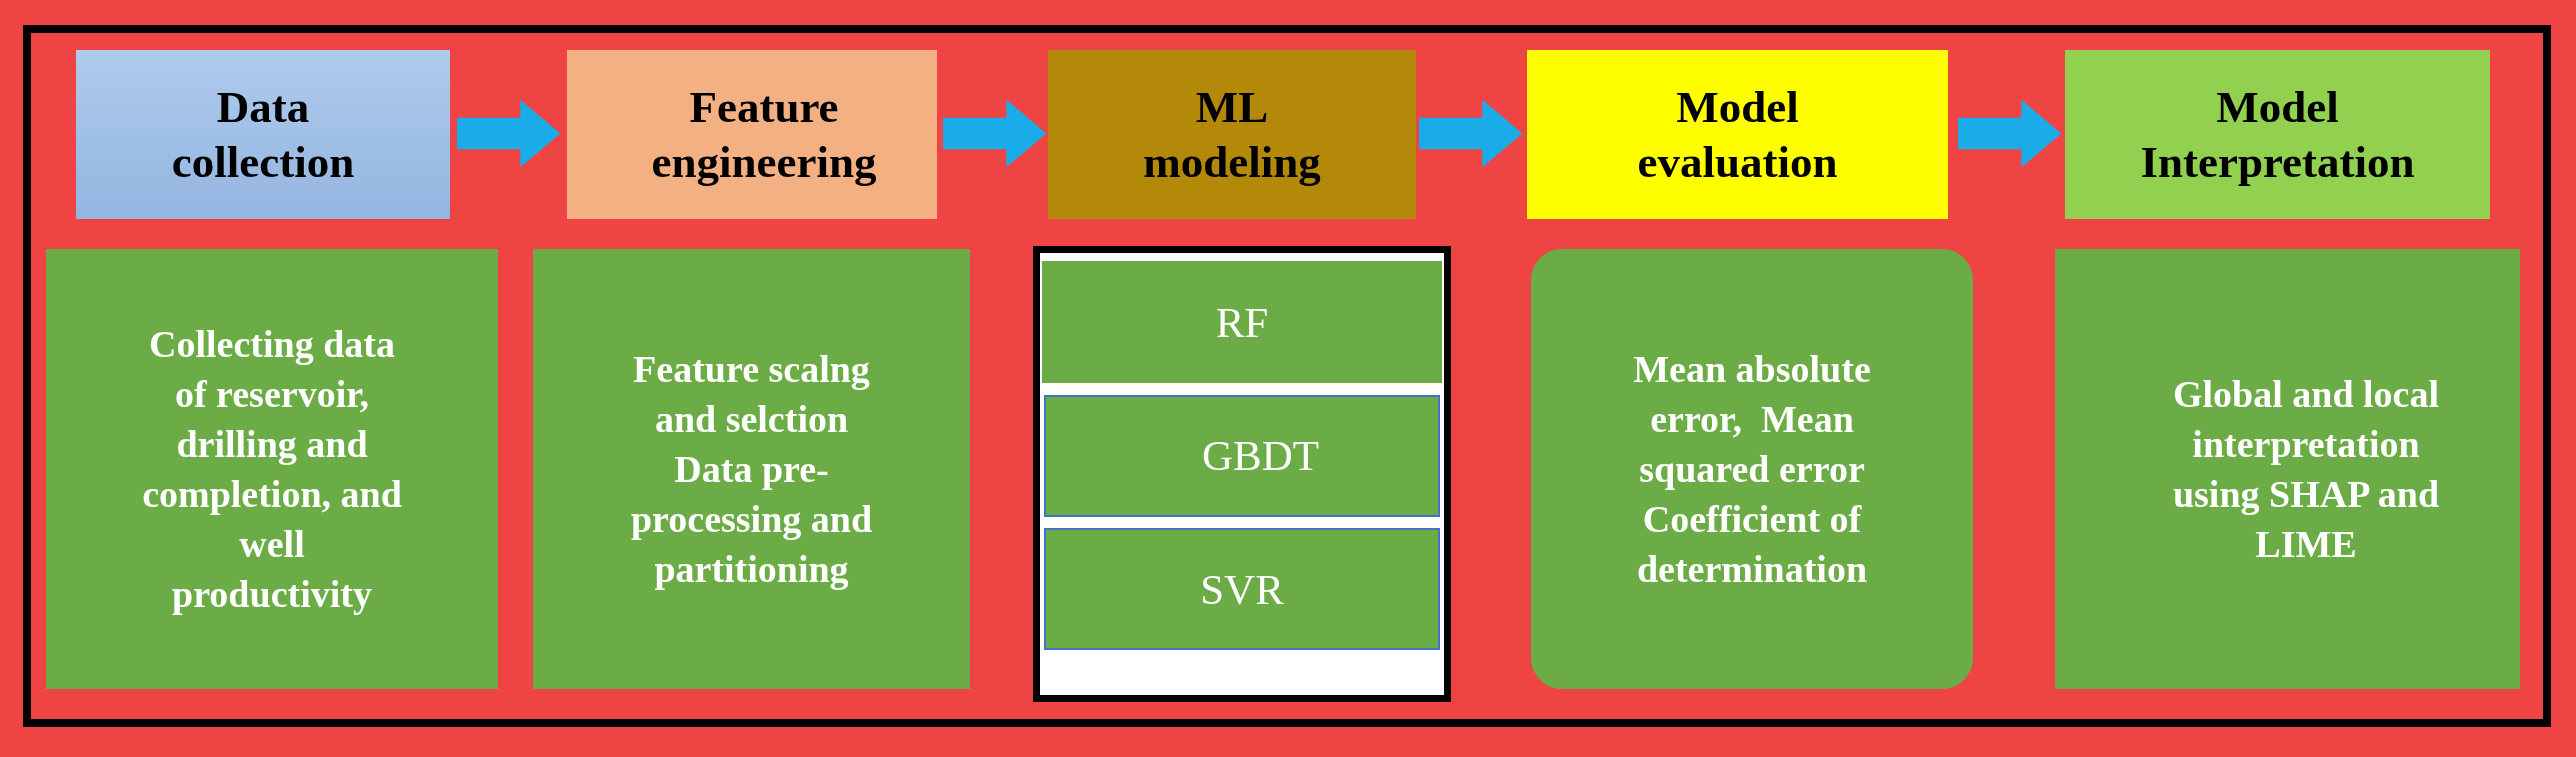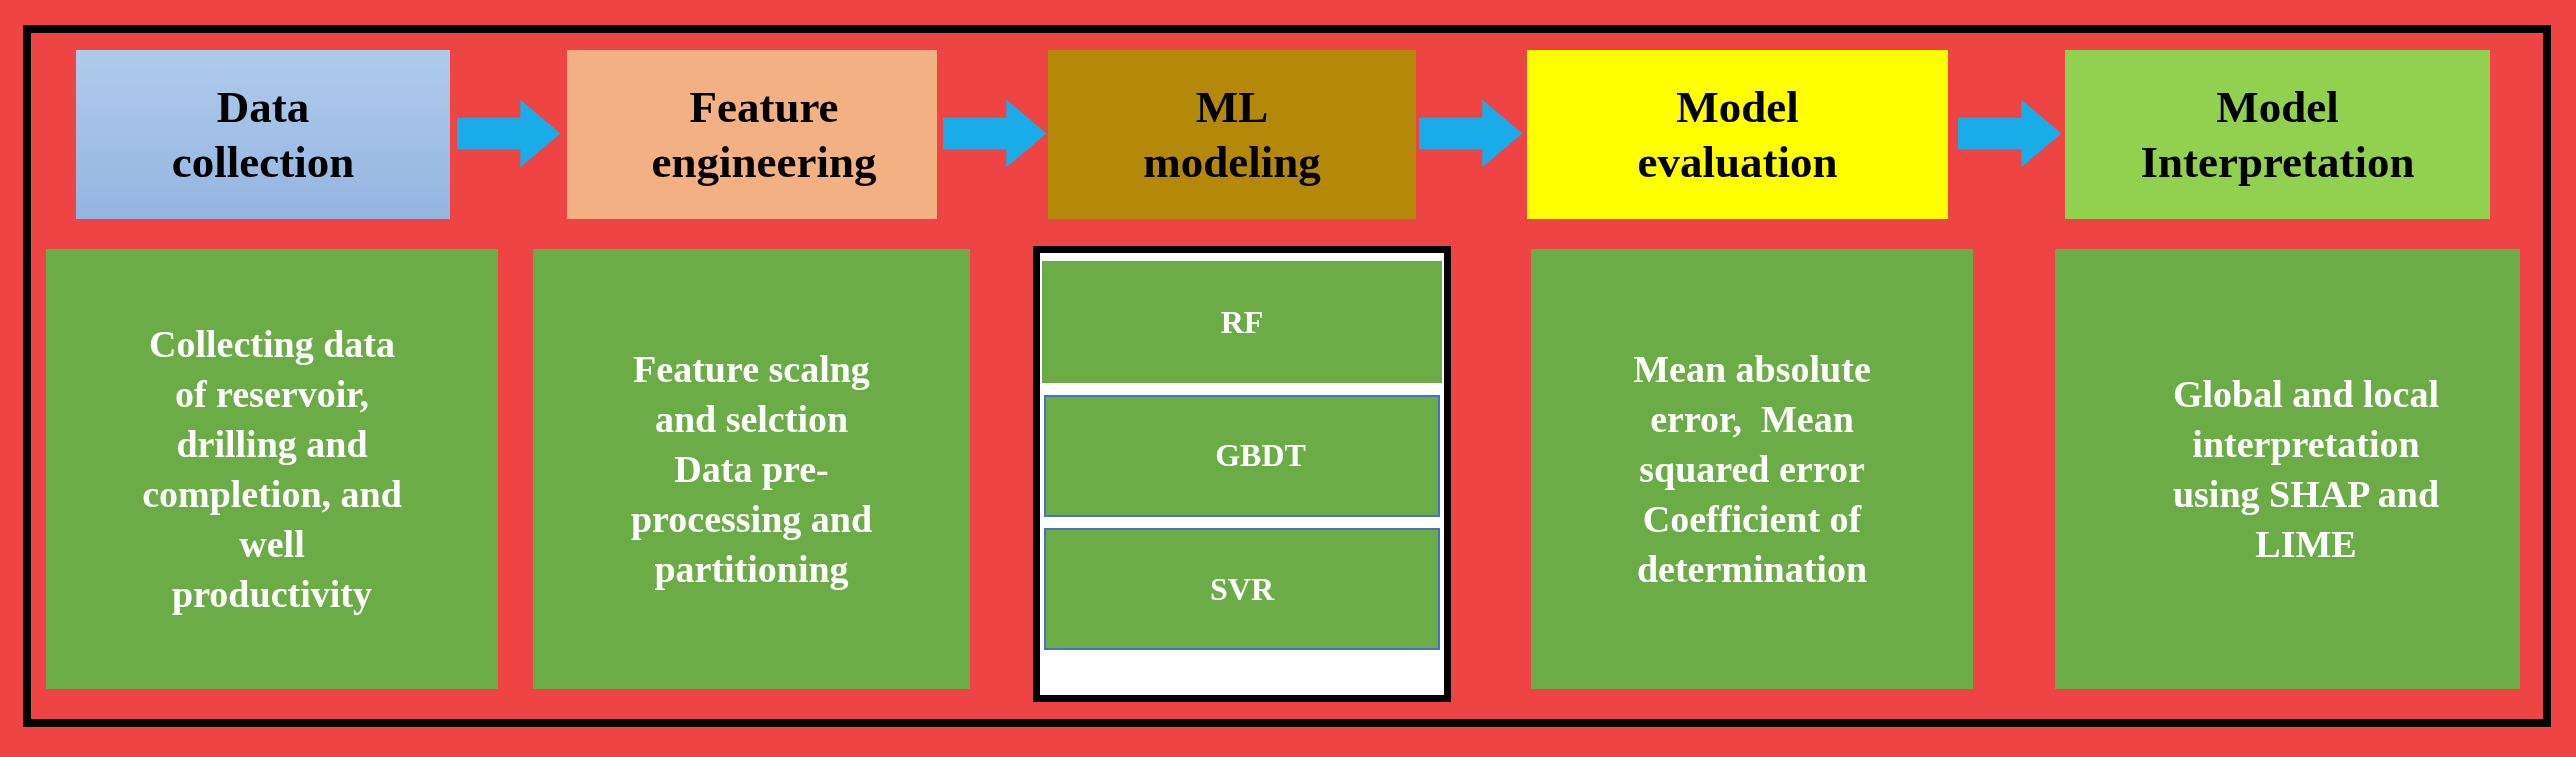--- a/index.html
+++ b/index.html
@@ -56,21 +56,21 @@
     width: 418px; height: 456px;
     border: 7.5px solid var(--models-border, #000);
     background: #ffffff;
     padding: 8.3px 1.7px 0 1.7px;
     display: flex; flex-direction: column; gap: 11.6px;
   }
   .model {
     height: 122px; flex: 0 0 122px;
     display: flex; align-items: center; justify-content: center;
     color: var(--body-text, #fff);
-    font-weight: 700; font-size: 32px;
+    font-weight: 400; font-size: 43px;
   }
   .model.bordered { margin: 0 2.5px; border: 2.5px solid var(--model-border, #4472C4); }
 </style>
 </head>
 <body>
 
 <div id="canvas">
 
   <div class="frame"></div>
 
@@ -129,21 +129,21 @@
       <span>RF</span>
     </div>
     <div class="model bordered" style="background: rgb(108, 172, 71); padding-left: 37px;">
       <span>GBDT</span>
     </div>
     <div class="model bordered" style="background: rgb(108, 172, 71);">
       <span>SVR</span>
     </div>
   </div>
 
-  <div class="bodybox b4" style="background: rgb(108, 172, 71);">
+  <div class="bodybox b4" style="background: rgb(108, 172, 71); border-radius: 31px;">
     <span>Mean absolute
 error,  Mean
 squared error
 Coefficient of
 determination</span>
   </div>
   <div class="bodybox b5" style="background: rgb(108, 172, 71); padding-left: 37px;">
     <span>Global and local
 interpretation
 using SHAP and

